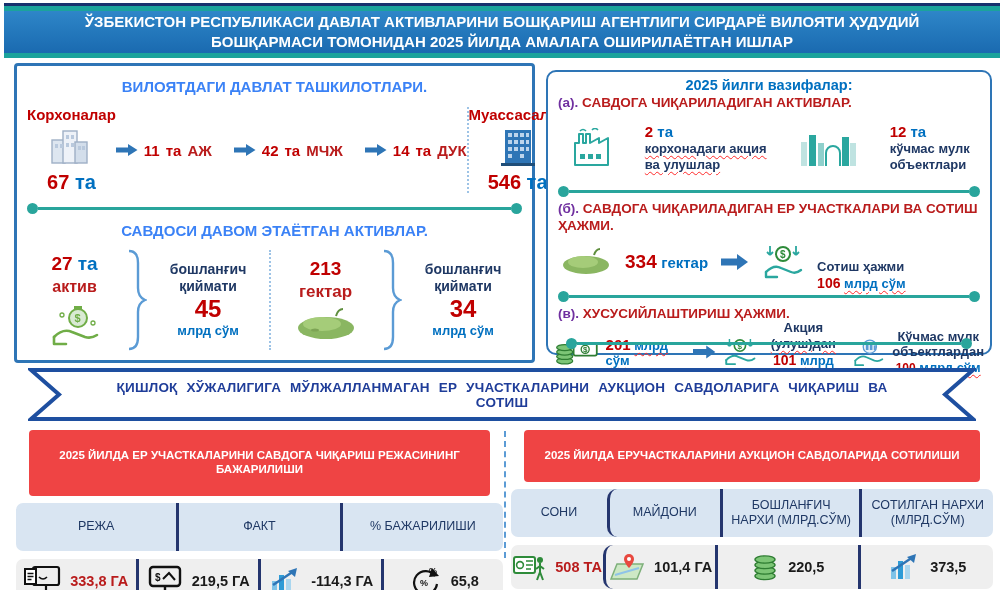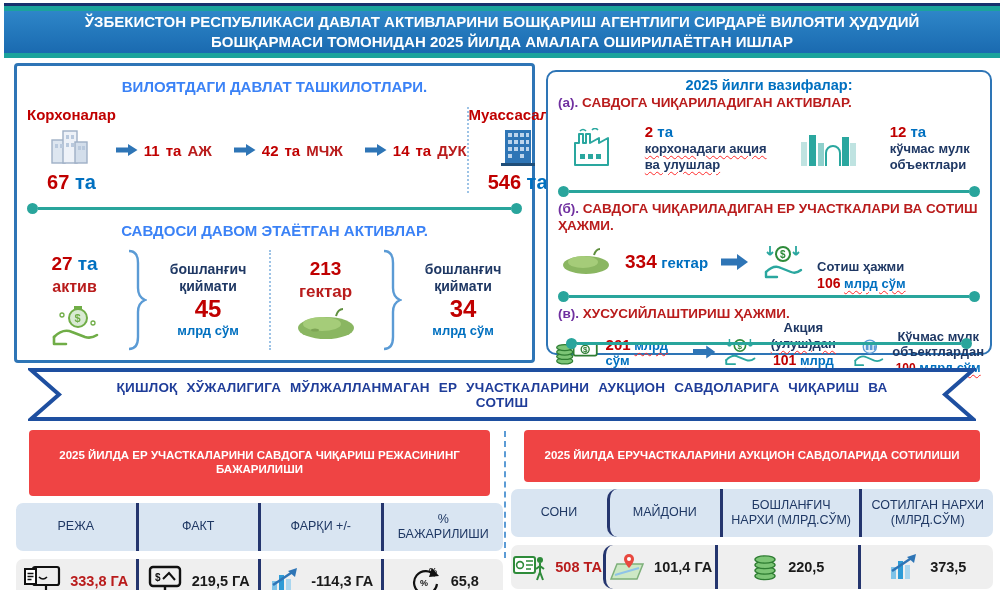--- a/index.html
+++ b/index.html
@@ -425,21 +425,20 @@
       <polygon points="3,3 945,3 917,27.5 945,52 3,52 31,27.5" fill="#ffffff" stroke="#1e4fa0" stroke-width="4" stroke-linejoin="miter"></polygon>
     </svg>
     <div class="txt">ҚИШЛОҚ ХЎЖАЛИГИГА МЎЛЖАЛЛАНМАГАН ЕР УЧАСТКАЛАРИНИ АУКЦИОН САВДОЛАРИГА ЧИҚАРИШ ВА СОТИШ</div>
   </div>
 
   <div class="tbl tbl-left">
     <div class="tbl-title">2025 ЙИЛДА ЕР УЧАСТКАЛАРИНИ САВДОГА ЧИҚАРИШ РЕЖАСИНИНГ БАЖАРИЛИШИ</div>
     <div class="tbl-cols">
       <div class="col-cell f1">РЕЖА</div>
       <div class="col-cell f1">ФАКТ</div>
-      <div class="col-cell f1">ФАРҚИ +/-</div>
       <div class="col-cell f1">% БАЖАРИЛИШИ</div>
     </div>
     <div class="tbl-data">
       <div class="data-cell f1">
         <svg width="38" height="32" viewBox="0 0 38 32">
           <rect x="10" y="2" width="26" height="18" rx="2" fill="none" stroke="#111" stroke-width="2.2"></rect>
           <path d="M23 20 v5 M15 26 h16" stroke="#111" stroke-width="2.2"></path>
           <rect x="2" y="4" width="11" height="15" fill="#fff" stroke="#111" stroke-width="2"></rect>
           <path d="M4.5 8.5 h6 M4.5 11.5 h6 M4.5 14.5 h4" stroke="#111" stroke-width="1.3"></path>
           <path d="M16 12 q4 4 8 0" stroke="#111" stroke-width="1.6" fill="none"></path>

